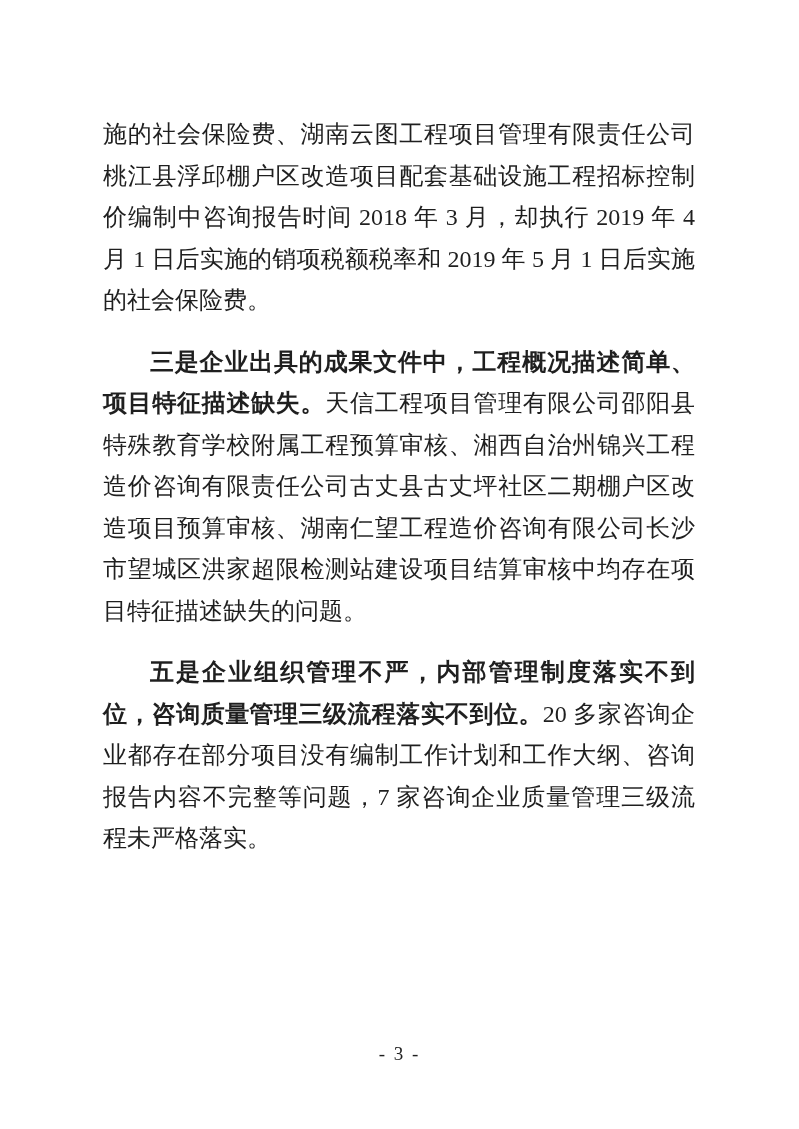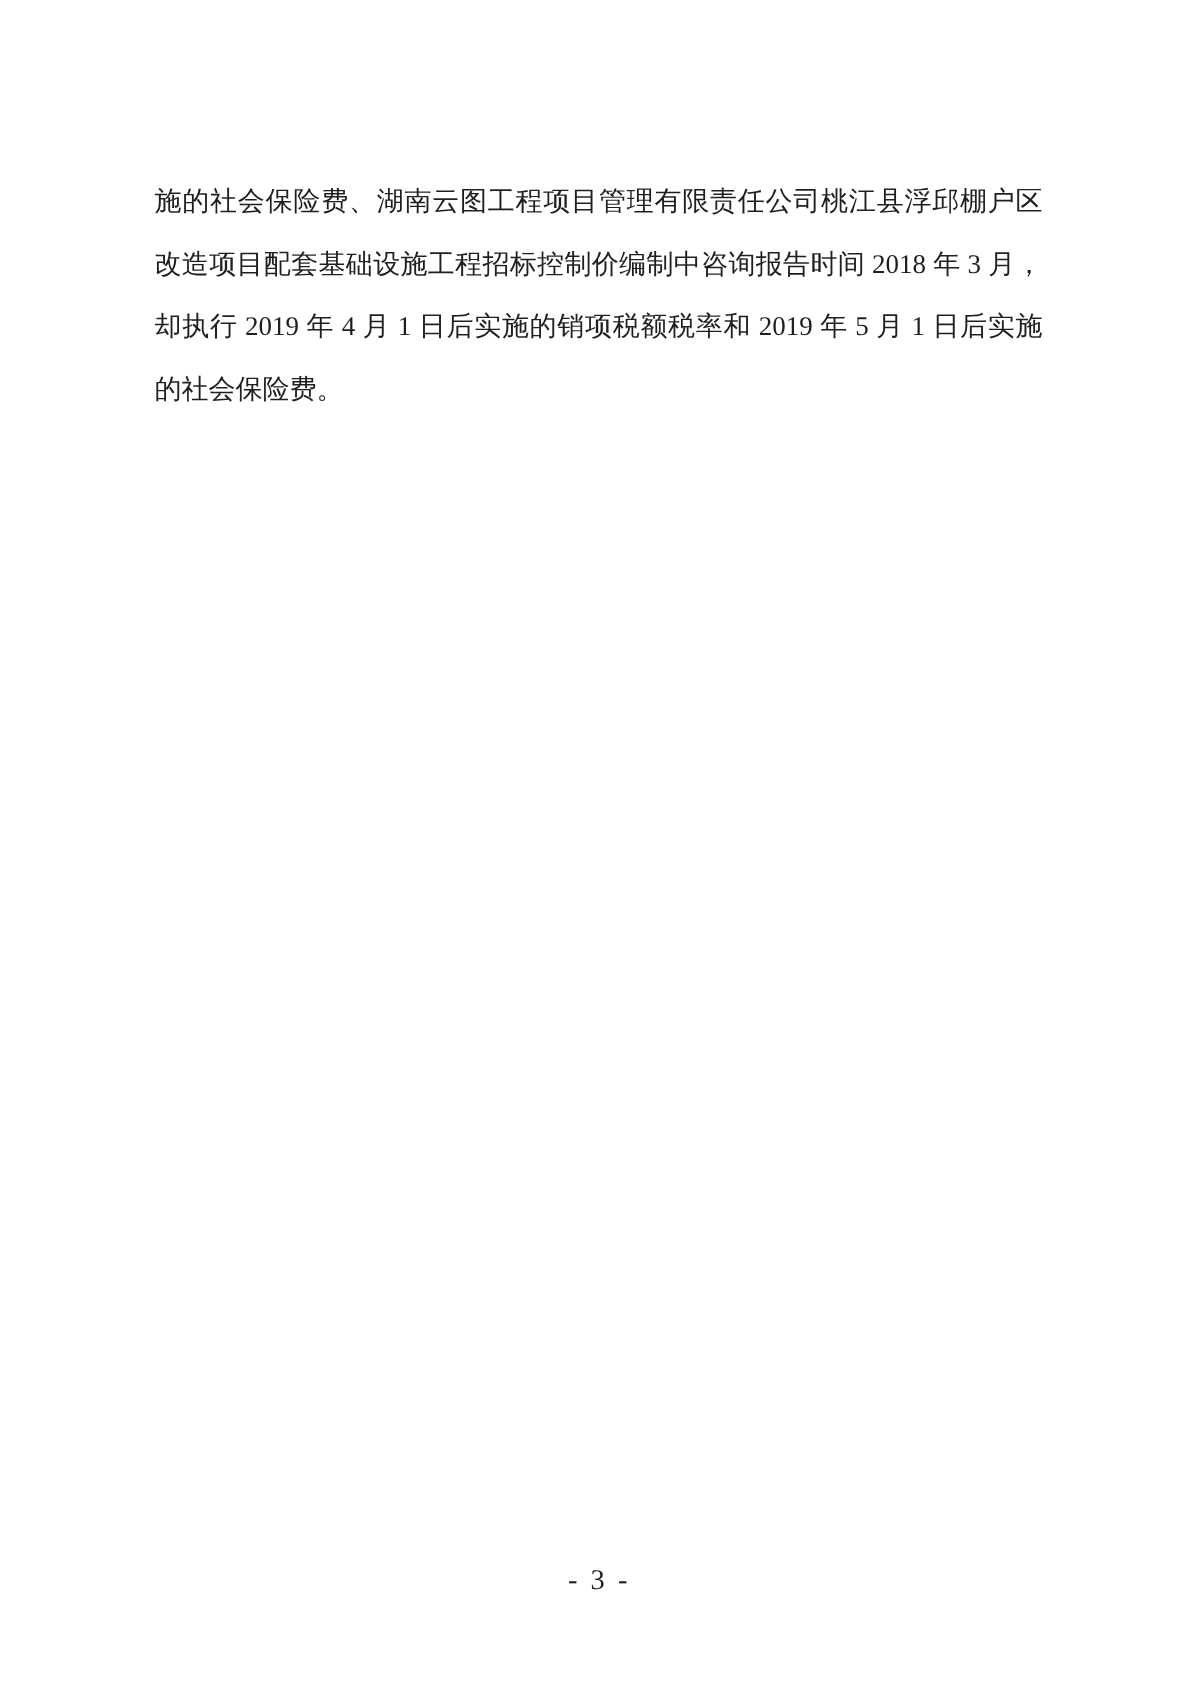--- a/index.html
+++ b/index.html
@@ -16,21 +16,21 @@
     font-family: "Liberation Serif", "DejaVu Serif", serif;
     color: #1f1f1f;
   }
   .content {
     position: absolute;
     left: 103px;
     top: 114px;
     width: 592px;
   }
   .para {
-    font-size: 18px;
+    font-size: 24px;
     line-height: 41.5px;
     color: #1f1f1f;
     text-align: justify;
     text-justify: inter-character;
     text-indent: 47px;
     margin: 0 0 20px 0;
     word-break: break-all;
   }
   .para.continuation {
     text-indent: 0;
@@ -51,19 +51,21 @@
   }
 </style>
 </head>
 <body>
 
 <div class="page">
   <div class="content">
 
     <p class="para continuation"><span>施的社会保险费、湖南云图工程项目管理有限责任公司桃江县浮邱棚户区改造项目配套基础设施工程招标控制价编制中咨询报告时间 2018 年 3 月，却执行 2019 年 4 月 1 日后实施的销项税额税率和 2019 年 5 月 1 日后实施的社会保险费。</span></p>
 
+    <p class="para"><span class="lead">三是企业出具的成果文件中，工程概况描述简单、项目特征描述缺失。</span><span>天信工程项目管理有限公司邵阳县特殊教育学校附属工程预算审核、湘西自治州锦兴工程造价咨询有限责任公司古丈县古丈坪社区二期棚户区改造项目预算审核、湖南仁望工程造价咨询有限公司长沙市望城区洪家超限检测站建设项目结算审核中均存在项目特征描述缺失的问题。</span></p>
 
 
+    <p class="para"><span class="lead">五是企业组织管理不严，内部管理制度落实不到位，咨询质量管理三级流程落实不到位。</span><span>20 多家咨询企业都存在部分项目没有编制工作计划和工作大纲、咨询报告内容不完整等问题，7 家咨询企业质量管理三级流程未严格落实。</span></p>
 
   </div>
 
   <div class="footer"><span>- 3 -</span></div>
 </div>
 
 </body></html>

